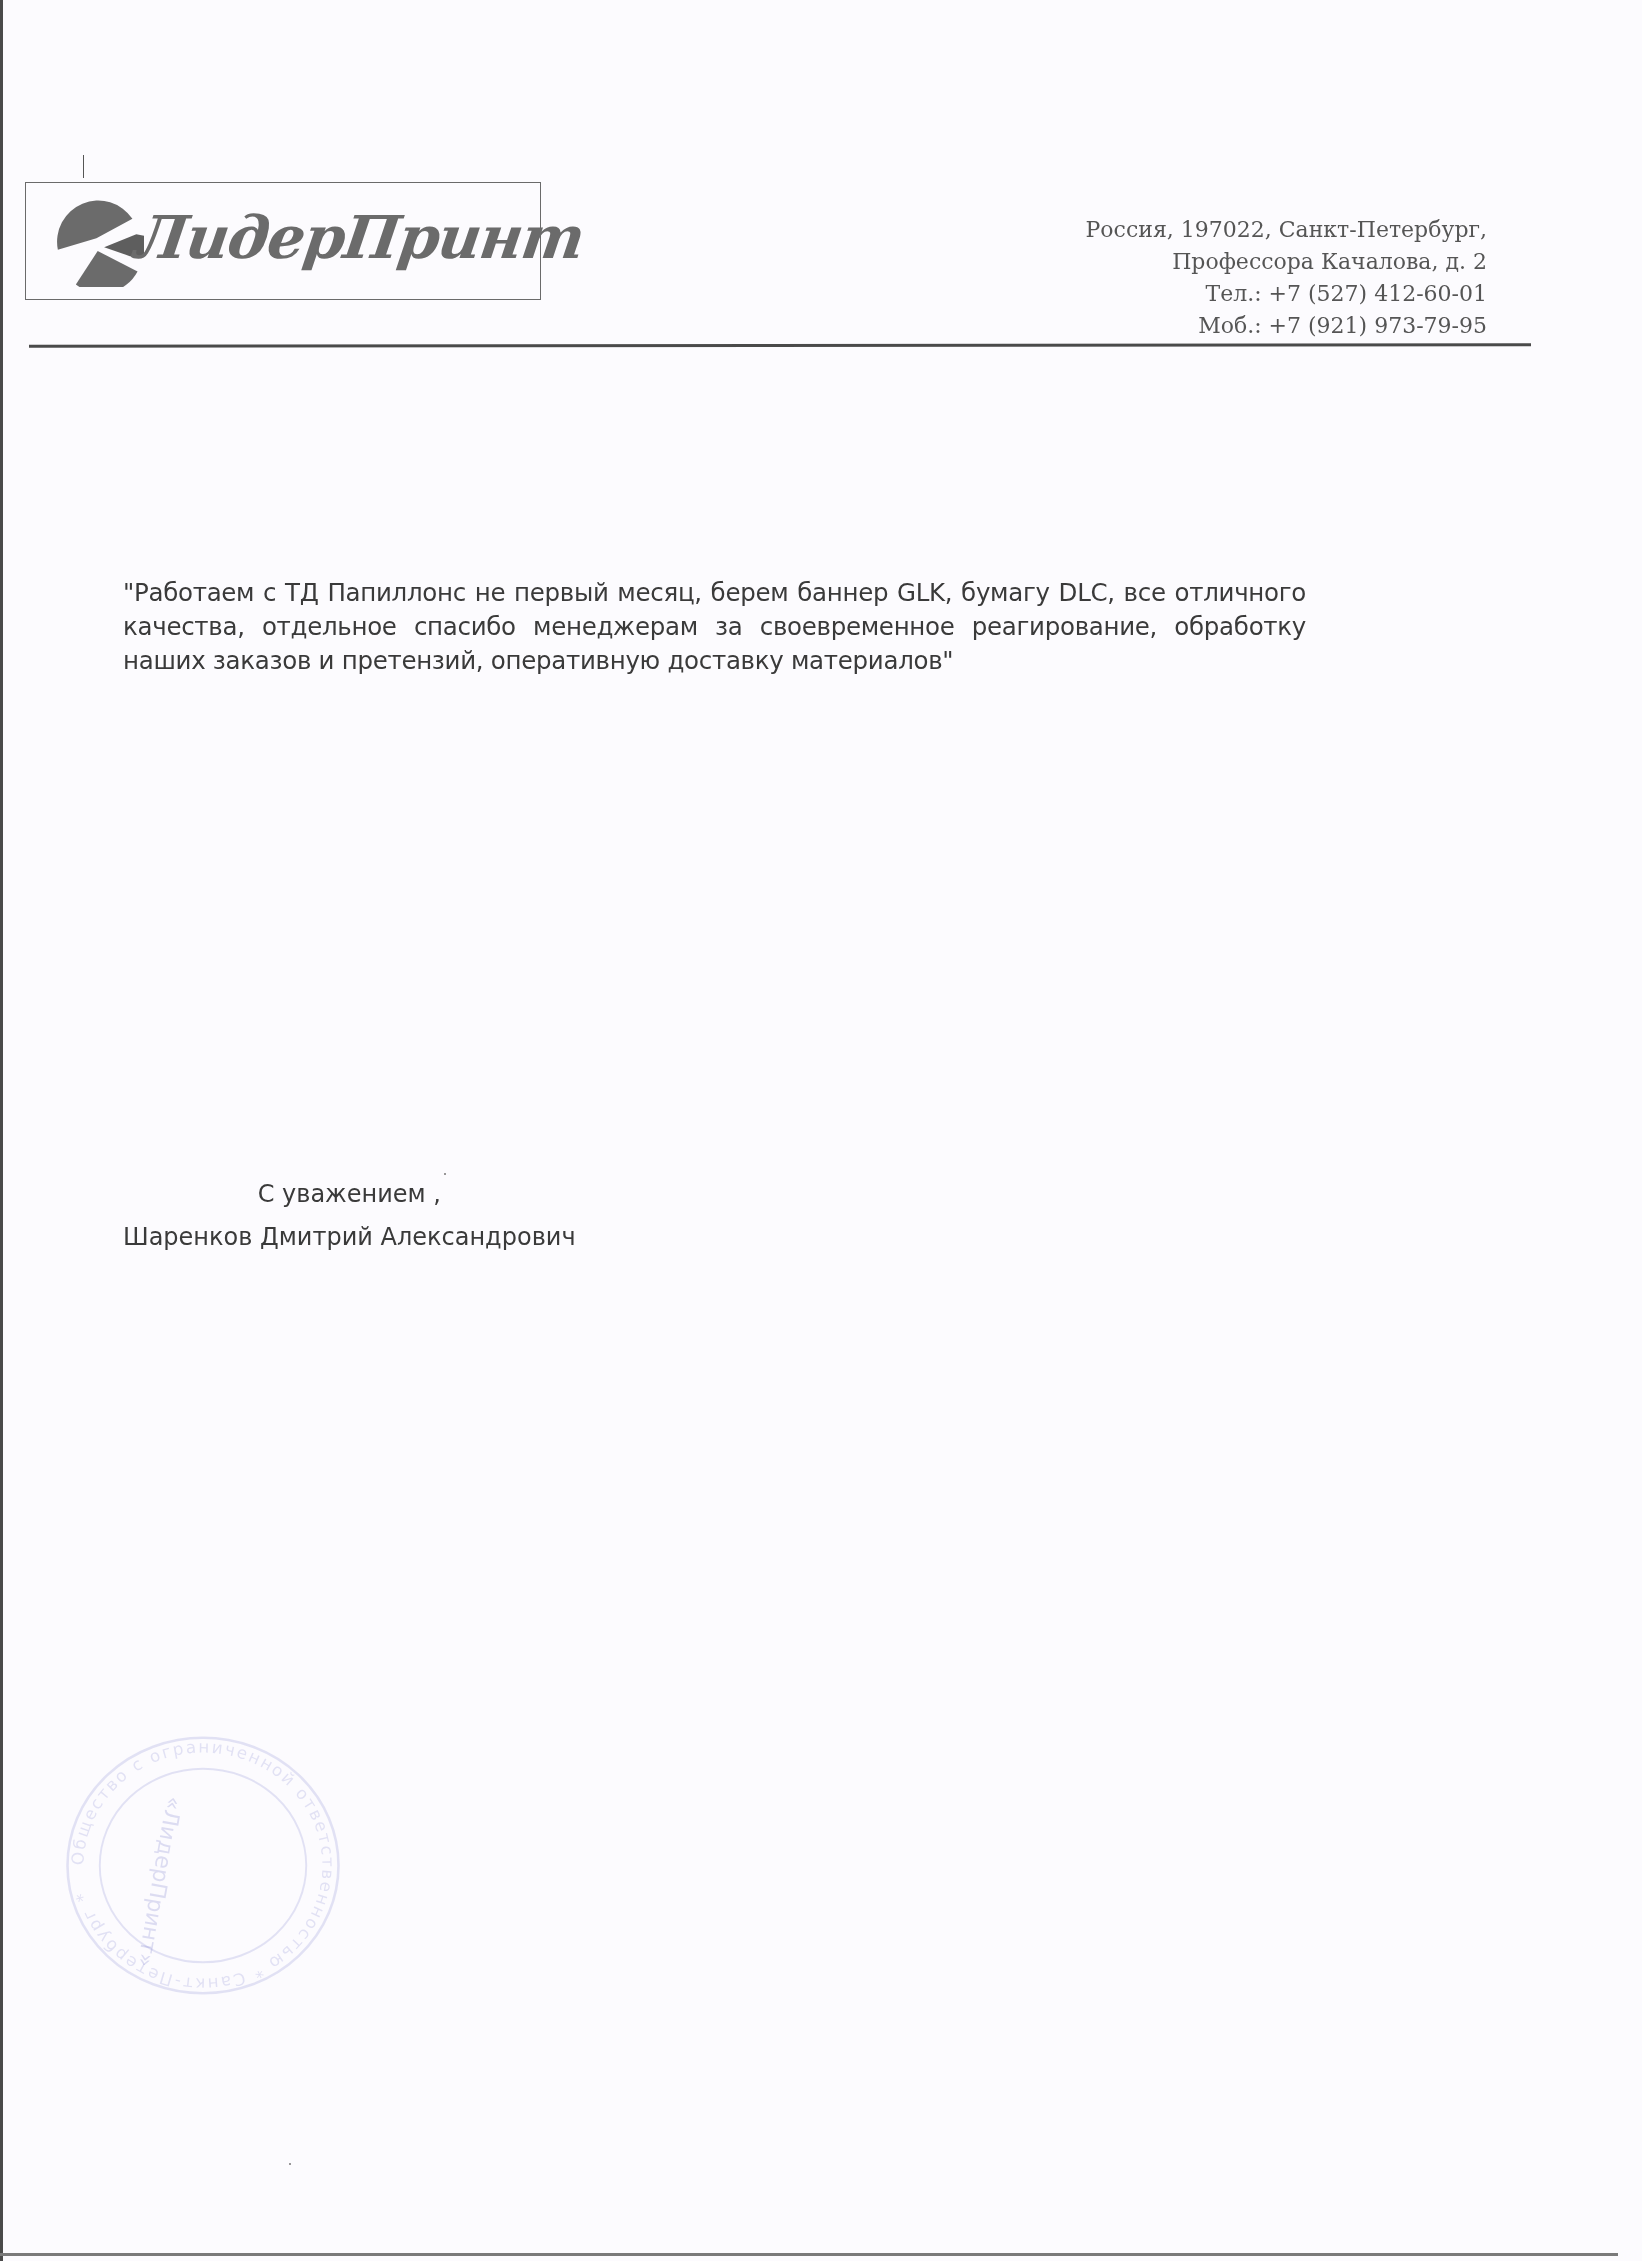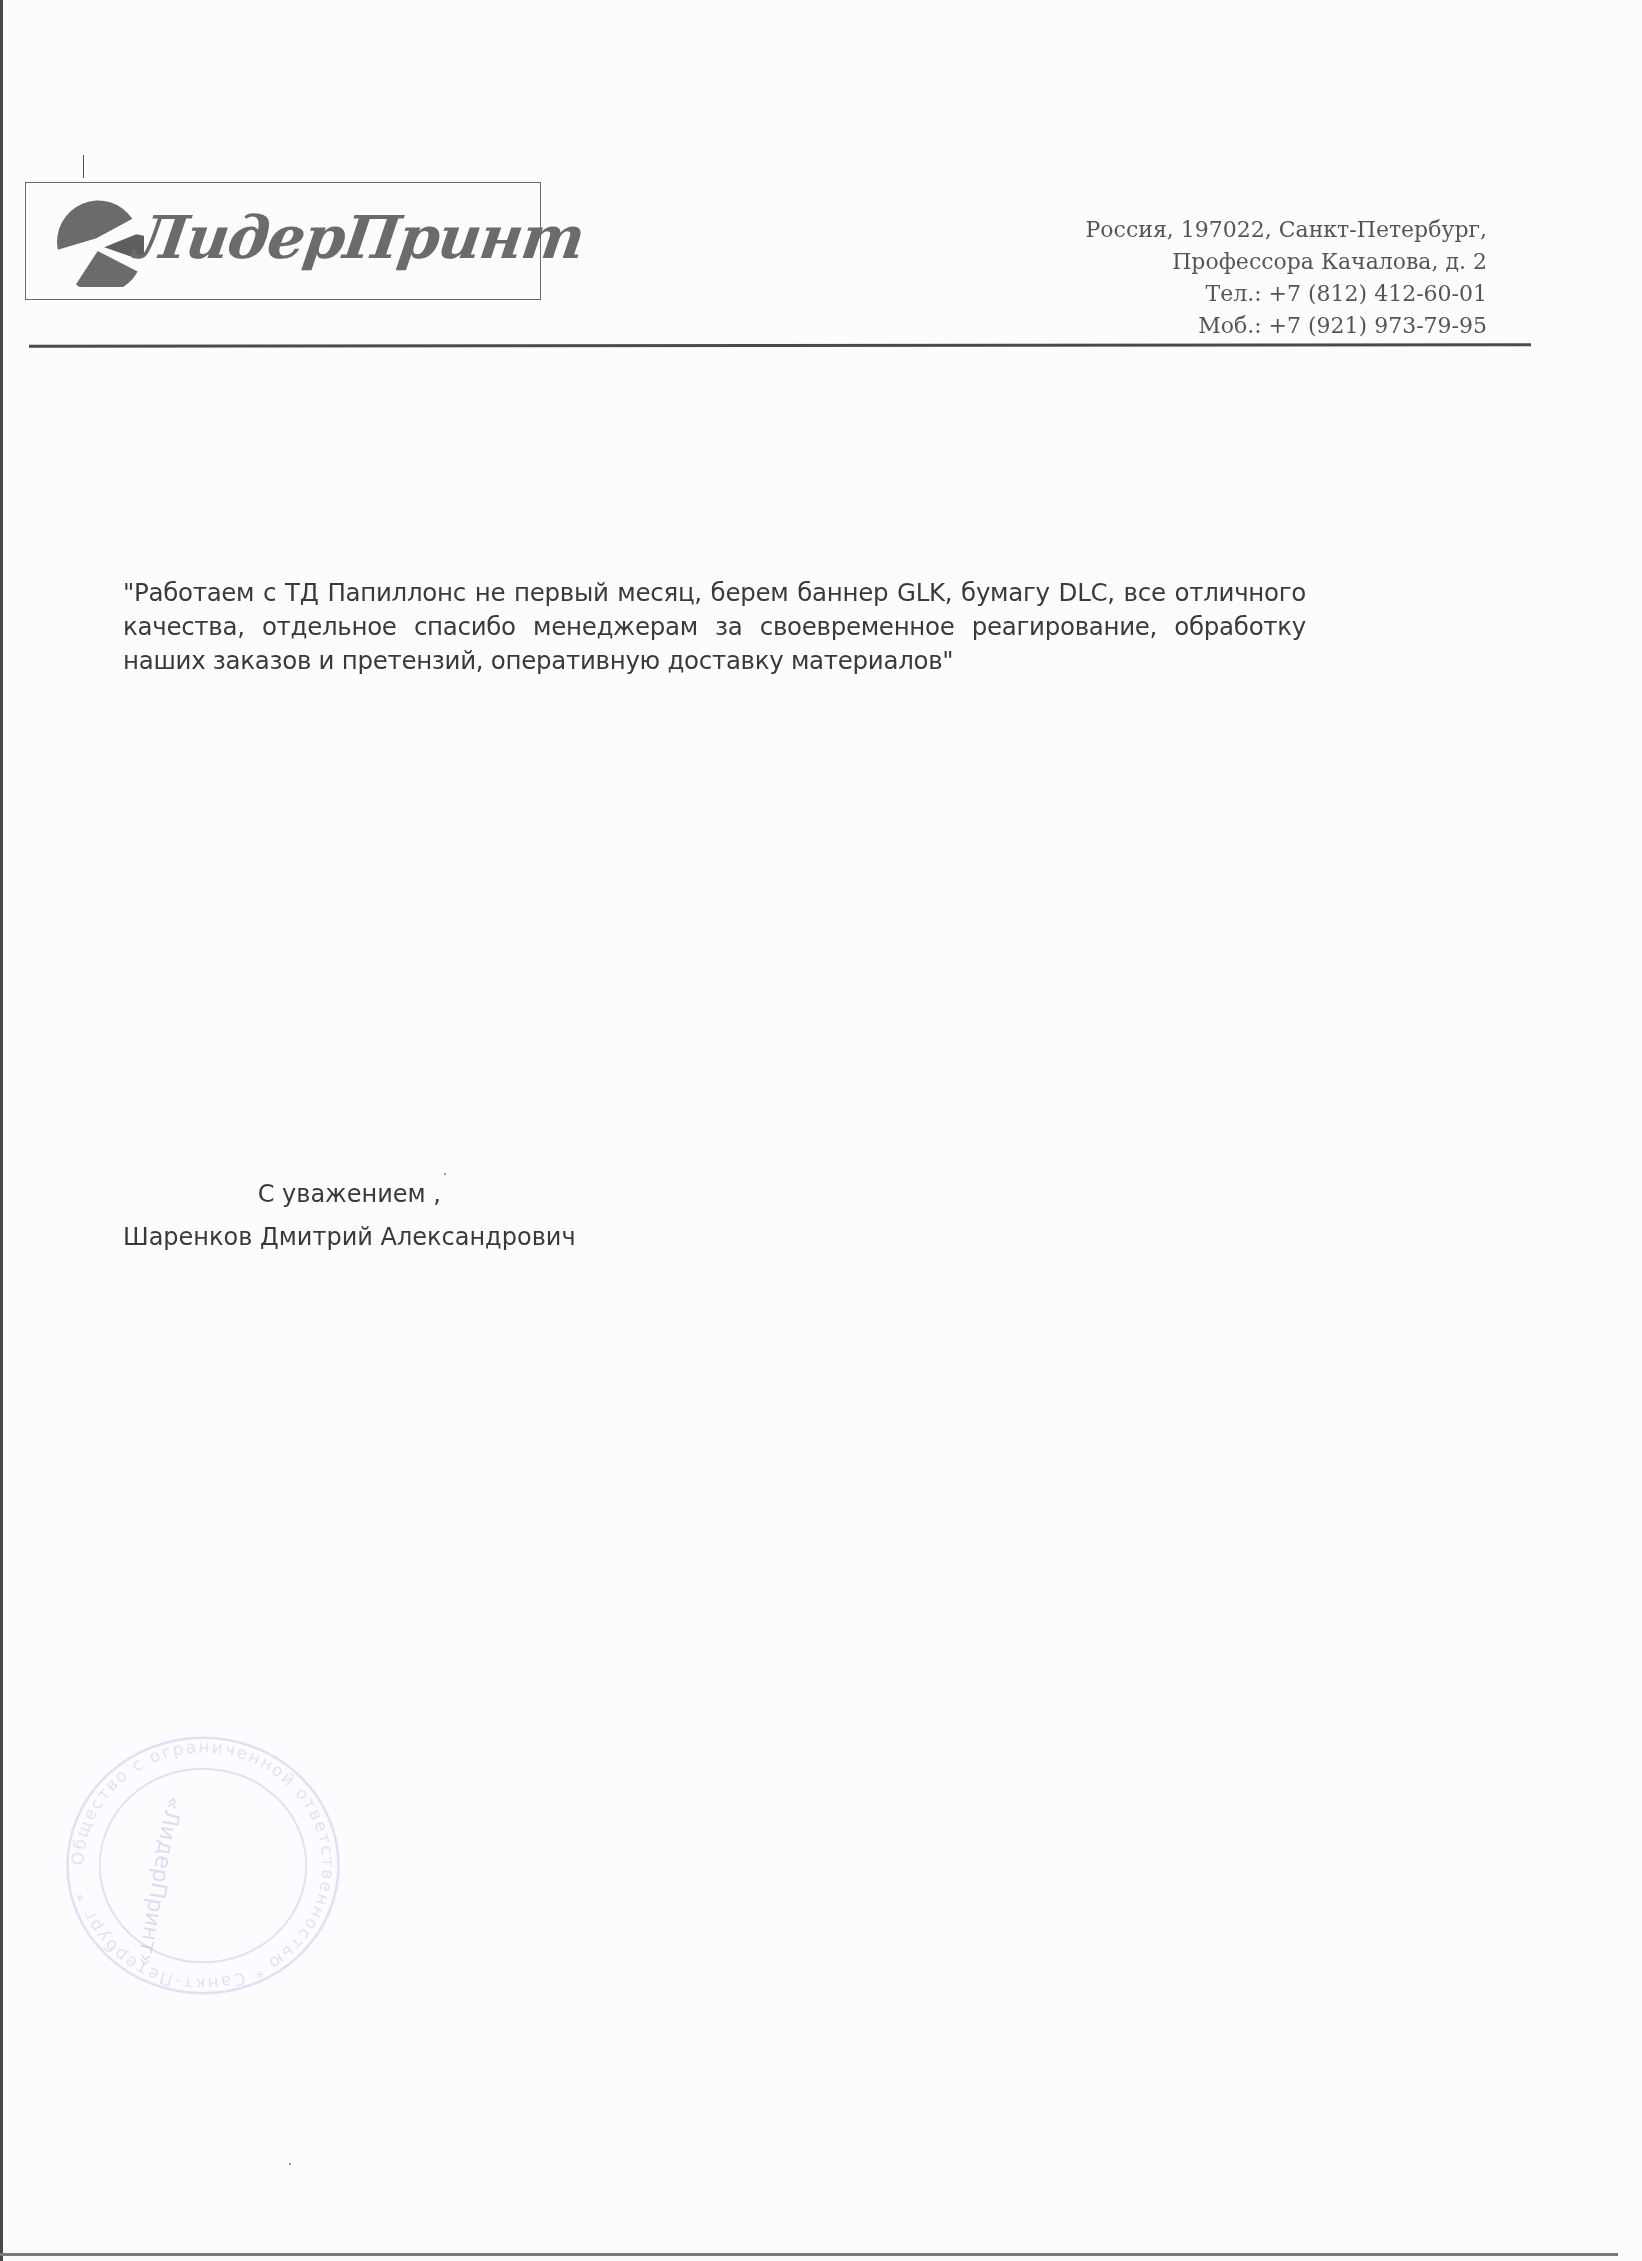--- a/index.html
+++ b/index.html
@@ -106,21 +106,21 @@
       <path d="M64 80 L126 112 A64 64 0 0 1 30 132 Z" fill="#6b6b6b" transform="translate(4,4)"></path>
 
       <path d="M78 78 L128 58 L148 62 L140 92 L118 92 Z" fill="#5e5e5e"></path>
     </svg>
     <div class="logo-text">ЛидерПринт</div>
   </div>
 
   <div class="address">
     <div>Россия, 197022, Санкт-Петербург,</div>
     <div>Профессора Качалова,  д. 2</div>
-    <div>Тел.: +7 (812) 412-60-01</div>
+    <div>Тел.: +7 (527) 412-60-01</div>
     <div>Моб.: +7 (921) 973-79-95</div>
   </div>
 
   <div class="header-rule"></div>
 </header>
 
 <main>
   <p class="quote" style="margin:0">"Работаем с ТД Папиллонс не первый месяц, берем баннер GLK, бумагу DLC, все отличного качества, отдельное спасибо менеджерам за своевременное реагирование, обработку наших заказов и претензий, оперативную доставку материалов"</p>
 
   <div class="signature">

